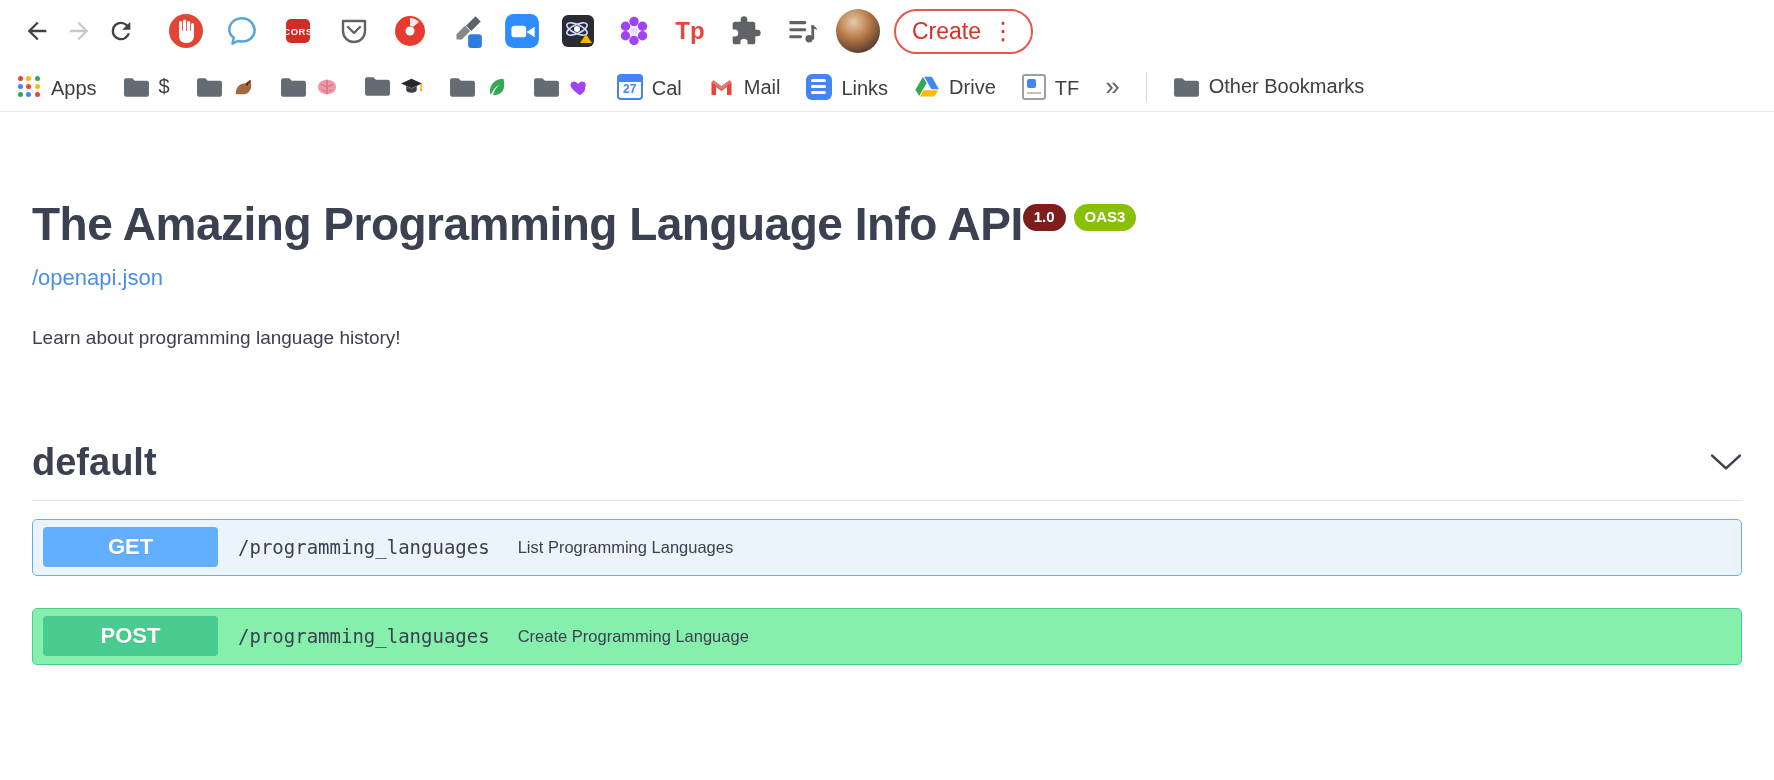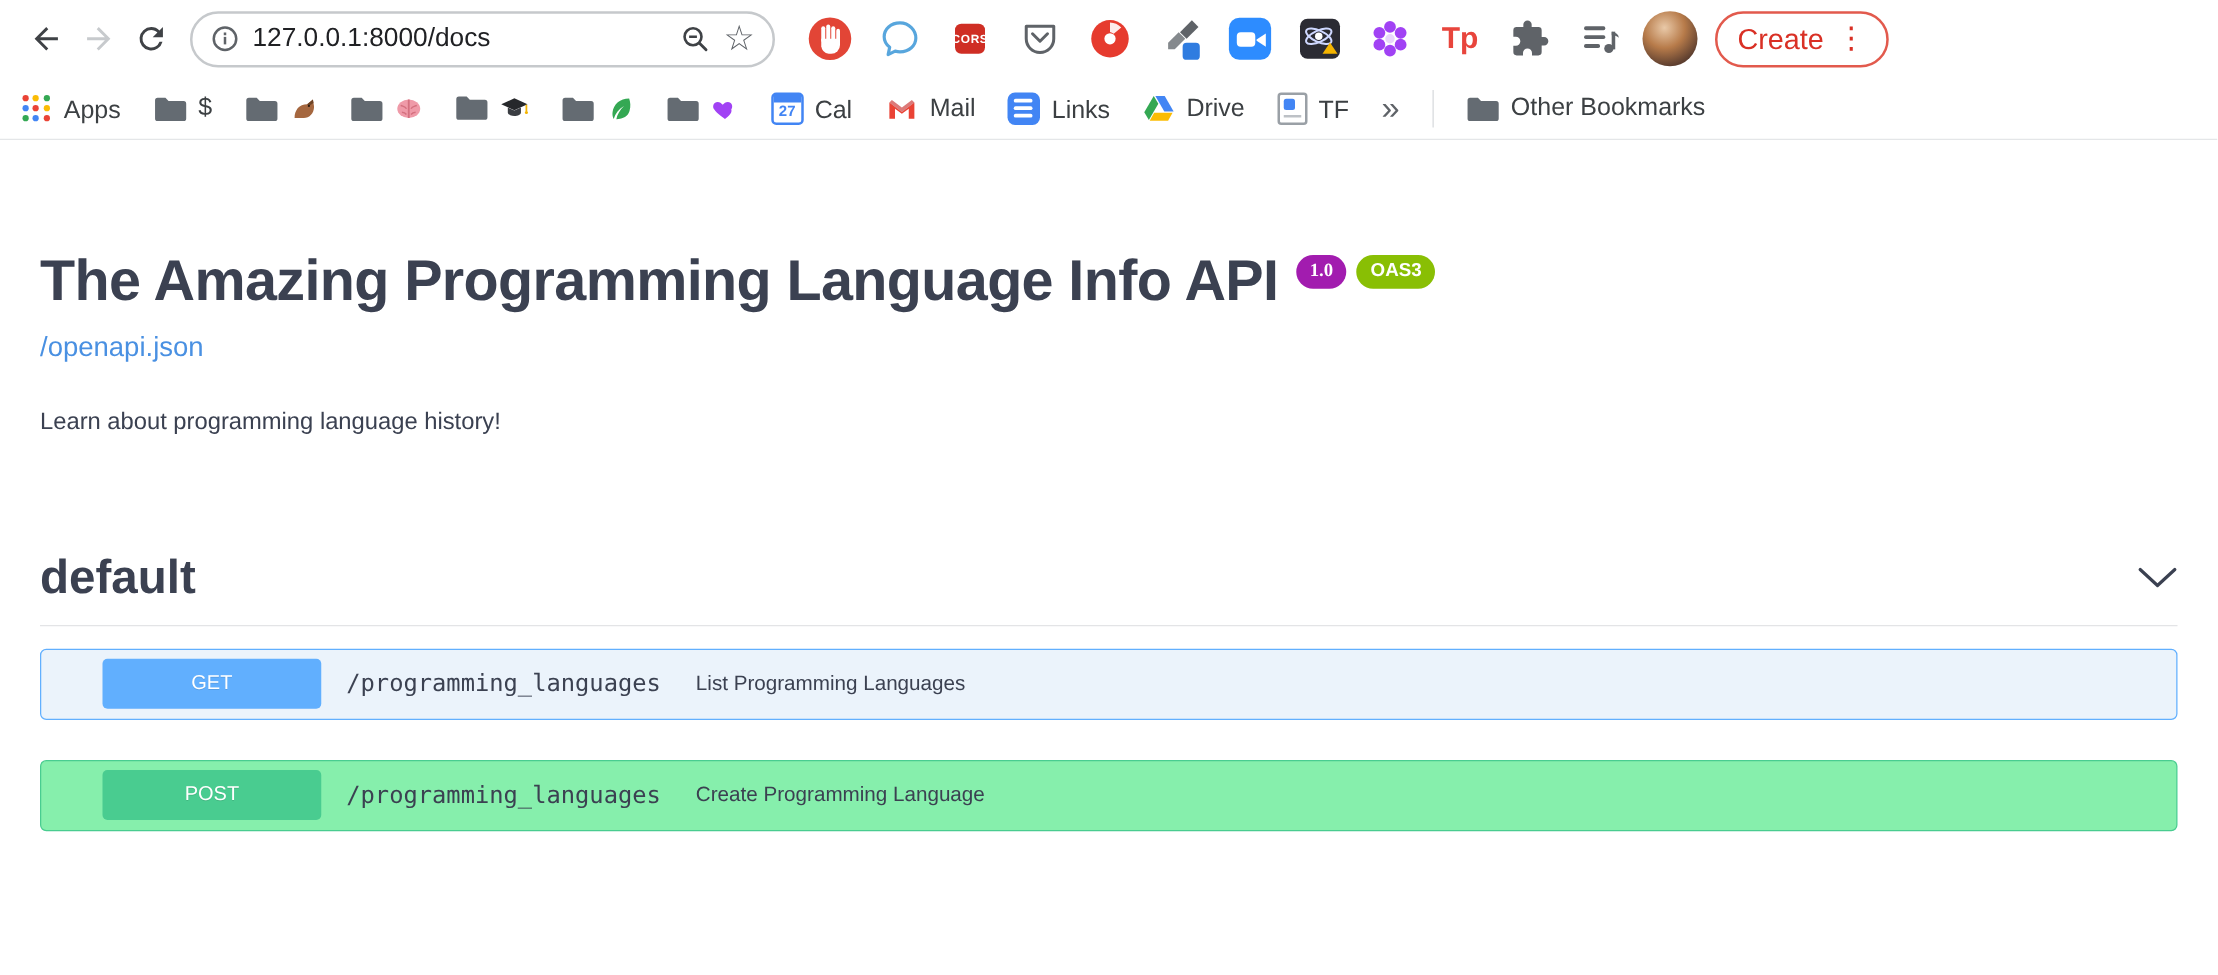--- a/index.html
+++ b/index.html
@@ -41,39 +41,39 @@
     justify-content:center; gap:3px; padding-left:5px; }
   .links-chip i { width:15px; height:3px; background:#fff; border-radius:2px; display:block; }
   .tf-chip { width:24px; height:26px; background:#fff; border:2px solid #9aa0a6; border-radius:3px; position:relative; }
   .tf-chip .sq { position:absolute; left:3px; top:3px; width:9px; height:9px; background:#4285f4; border-radius:2px; }
   .tf-chip .ln { position:absolute; left:3px; bottom:4px; width:14px; height:2px; background:#bdc1c6; }
   .overflow-chevron { font-size:26px; color:#5f6368; }
   .dollar { font-size:20px; color:#3c4043; }
 
   
   .content { padding:0 32px; }
-  .title-row { display:flex; align-items:flex-start; margin-top:86px; gap:14px; }
+  .title-row { display:flex; align-items:flex-start; margin-top:86px; }
   .api-title { font-size:46px; font-weight:bold; color:#3b4151; letter-spacing:-0.5px; line-height:1.15; }
   .badges { display:flex; gap:8px; margin-top:6px; }
   .badge { font-size:15px; font-weight:bold; color:#fff; padding:5px 11px; border-radius:14px; line-height:1.1; }
-  .badge.version { background:#a21caf;font-family:Liberation Serif, serif; }
+  .badge.version { background:#7f1d1d; }
   .badge.oas { background:#89bf04; }
   .spec-link { display:inline-block; margin-top:14px; font-size:22px; color:#4990e2; text-decoration:none; cursor:pointer; }
   .api-desc { margin-top:36px; font-size:19px; color:#3b4151; }
 
   .tag-section { margin-top:92px; display:flex; align-items:center; justify-content:space-between;
     padding-bottom:16px; border-bottom:1px solid #e3e4e6; cursor:pointer; }
   .tag-name { font-size:38px; font-weight:bold; color:#3b4151; }
 
   .opblock { margin-top:18px; display:flex; align-items:center; padding:8px 10px; border-radius:5px;
     border:1px solid; height:57px; cursor:pointer; }
   .opblock.get { border-color:#61affe; background:#ebf3fb; }
   .opblock.post { border-color:#49cc90; background:#86efac; margin-top:32px; }
   .method-pill { width:175px; height:40px; border-radius:4px; display:flex; align-items:center; justify-content:center;
-    color:#fff; font-weight:normal; font-size:16px; text-shadow:0 1px 0 rgba(0,0,0,.1); flex:0 0 auto;margin-left:39px; }
+    color:#fff; font-weight:bold; font-size:22px; text-shadow:0 1px 0 rgba(0,0,0,.1); flex:0 0 auto; }
   .opblock.get .method-pill { background:#61affe; }
   .opblock.post .method-pill { background:#49cc90; }
   .op-path { margin-left:20px; font-family:"DejaVu Sans Mono","Liberation Mono",monospace; font-weight:normal;
     font-size:19px; color:#3b4151; white-space:nowrap; }
   .op-summary { margin-left:28px; font-size:16.5px; color:#3b4151; white-space:nowrap; }
 </style>
 </head>
 <body>
 
 <div class="toolbar">
@@ -86,34 +86,20 @@
     <svg viewBox="0 0 24 24" width="28" height="28">
         <path d="M4 11h12.2l-5.6-5.6L12 4l8 8-8 8-1.4-1.4 5.6-5.6H4z" fill="#c7cacd"></path>
       </svg>
   </div>
   <div class="nav-btn">
     <svg viewBox="0 0 24 24" width="28" height="28">
         <path d="M17.65 6.35A7.96 7.96 0 0 0 12 4a8 8 0 1 0 7.73 10h-2.08A6 6 0 1 1 12 6c1.66 0 3.14.69 4.22 1.78L13 11h7V4l-2.35 2.35z" fill="#3f4246"></path>
       </svg>
   </div>
 
-  <div class="omnibox">
-    <svg viewBox="0 0 24 24" width="24" height="24">
-      <circle cx="12" cy="12" r="9" fill="none" stroke="#5f6368" stroke-width="2"></circle>
-      <rect x="11" y="10.5" width="2" height="6" fill="#5f6368"></rect>
-      <rect x="11" y="7" width="2" height="2.2" fill="#5f6368"></rect>
-    </svg>
-    <span class="url">127.0.0.1:8000/docs</span>
-    <svg viewBox="0 0 24 24" width="25" height="25">
-      <circle cx="10" cy="10" r="6.5" fill="none" stroke="#3f4246" stroke-width="2"></circle>
-      <line x1="15" y1="15" x2="20" y2="20" stroke="#3f4246" stroke-width="2.2" stroke-linecap="round"></line>
-      <line x1="7" y1="10" x2="13" y2="10" stroke="#3f4246" stroke-width="2"></line>
-    </svg>
-    <span class="star-glyph">☆</span>
-  </div>
 
   <div class="ext-row">
     <div class="ext">
       <svg viewBox="0 0 40 40" width="40" height="40">
         <circle cx="20" cy="20" r="17" fill="#e24536"></circle>
         <g fill="#fff">
           <rect x="13" y="10" width="3.2" height="13" rx="1.6"></rect>
             <rect x="17" y="8.5" width="3.2" height="14.5" rx="1.6"></rect>
           <rect x="21" y="10" width="3.2" height="13" rx="1.6"></rect>
             <rect x="25" y="12" width="3" height="11" rx="1.5"></rect>

